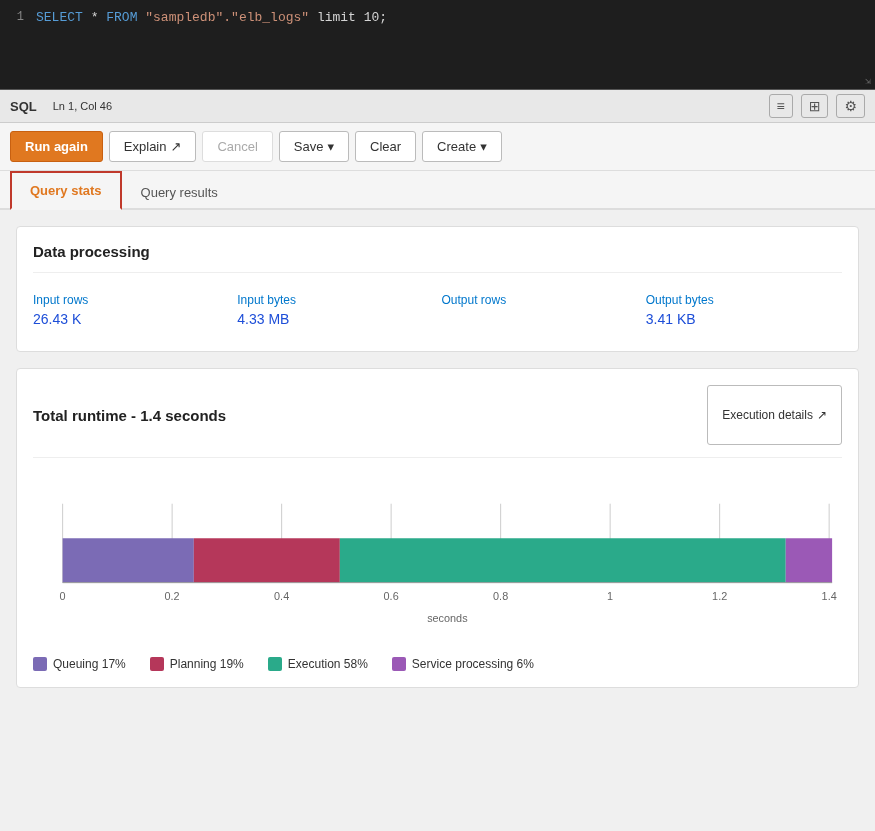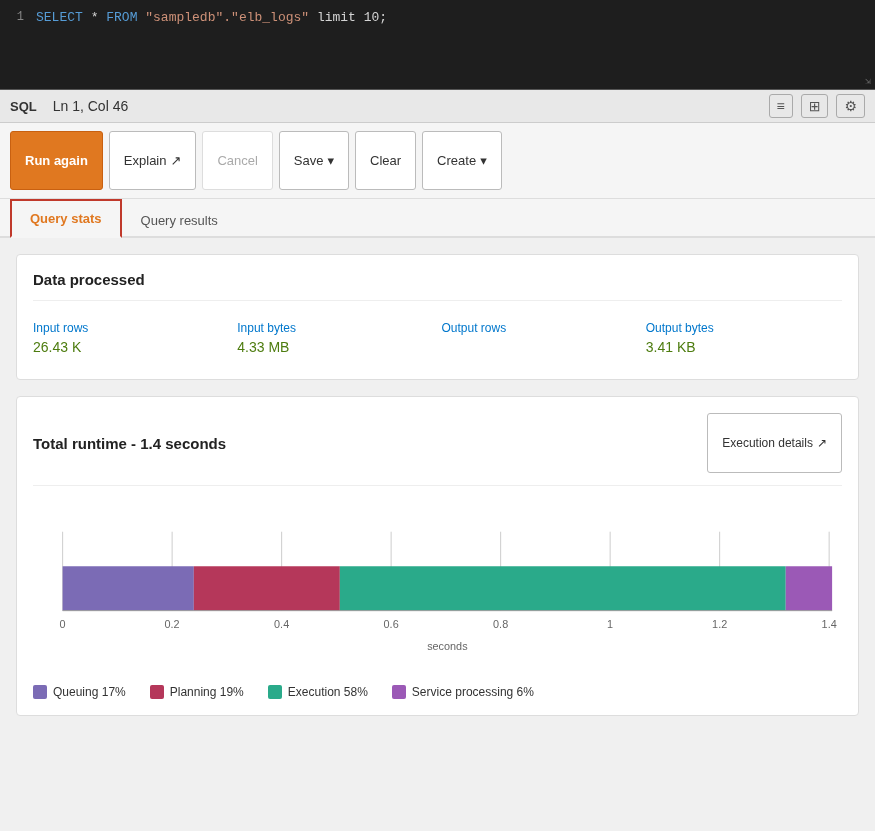--- a/index.html
+++ b/index.html
@@ -62,21 +62,21 @@
       display: flex;
       align-items: center;
       gap: 16px;
     }
     .status-sql {
       font-weight: bold;
       font-size: 13px;
       color: #333;
     }
     .status-pos {
-      font-size: 14px;
+      font-size: 11px;
       color: #333;
     }
     .status-icons {
       display: flex;
       align-items: center;
       gap: 8px;
     }
     .status-icon-btn {
       background: none;
       border: 1px solid #aaa;
@@ -90,21 +90,21 @@
     
     .toolbar {
       background: #f5f5f5;
       border-bottom: 1px solid #ddd;
       padding: 8px 10px;
       display: flex;
       align-items: center;
       gap: 6px;
     }
     .btn {
-      padding: 21px 14px;
+      padding: 7px 14px;
       border-radius: 3px;
       font-size: 13px;
       cursor: pointer;
       border: 1px solid #bbb;
       background: #fff;
       color: #333;
       display: inline-flex;
       align-items: center;
       gap: 4px;
     }
@@ -182,21 +182,21 @@
     .stat-item {
       padding: 8px 16px 8px 0;
     }
     .stat-label {
       font-size: 12px;
       color: #0077cc;
       margin-bottom: 4px;
     }
     .stat-value {
       font-size: 14px;
-      color: #4d7c0f;
+      color: #1d4ed8;
       font-weight: 500;
     }
 
     
     .runtime-header {
       display: flex;
       align-items: center;
       justify-content: space-between;
       padding-bottom: 12px;
       border-bottom: 1px solid #eee;
@@ -297,21 +297,21 @@
 </div>
 
 <div class="tabs-bar">
   <div class="tab active">Query stats</div>
   <div class="tab">Query results</div>
 </div>
 
 <div class="main-content">
 
   <div class="card">
-    <div class="card-title">Data processed</div>
+    <div class="card-title">Data processing</div>
     <div class="stats-grid">
       <div class="stat-item">
         <div class="stat-label">Input rows</div>
         <div class="stat-value">26.43 K</div>
       </div>
       <div class="stat-item">
         <div class="stat-label">Input bytes</div>
         <div class="stat-value">4.33 MB</div>
       </div>
       <div class="stat-item">

